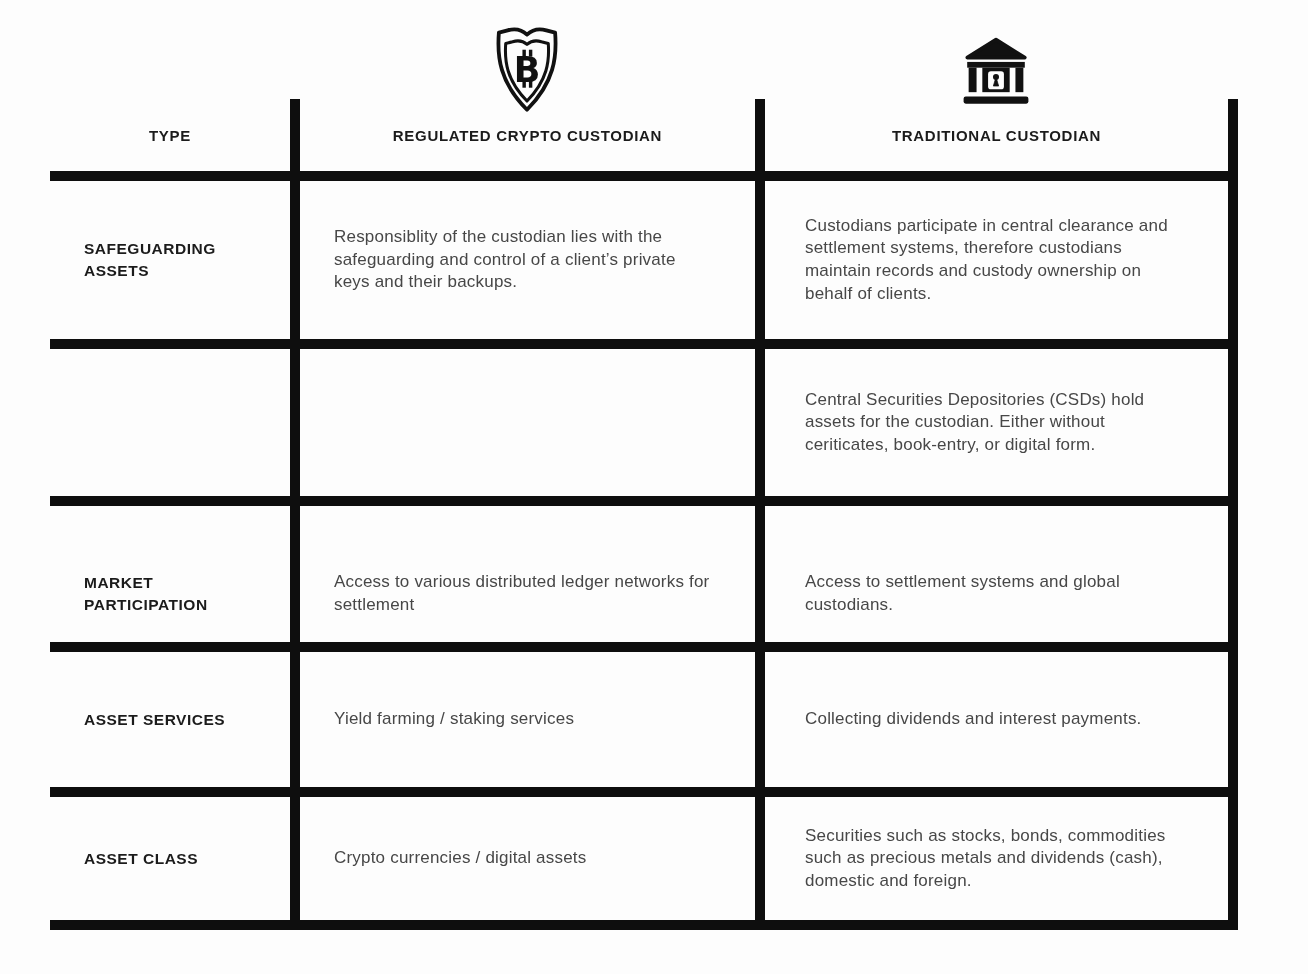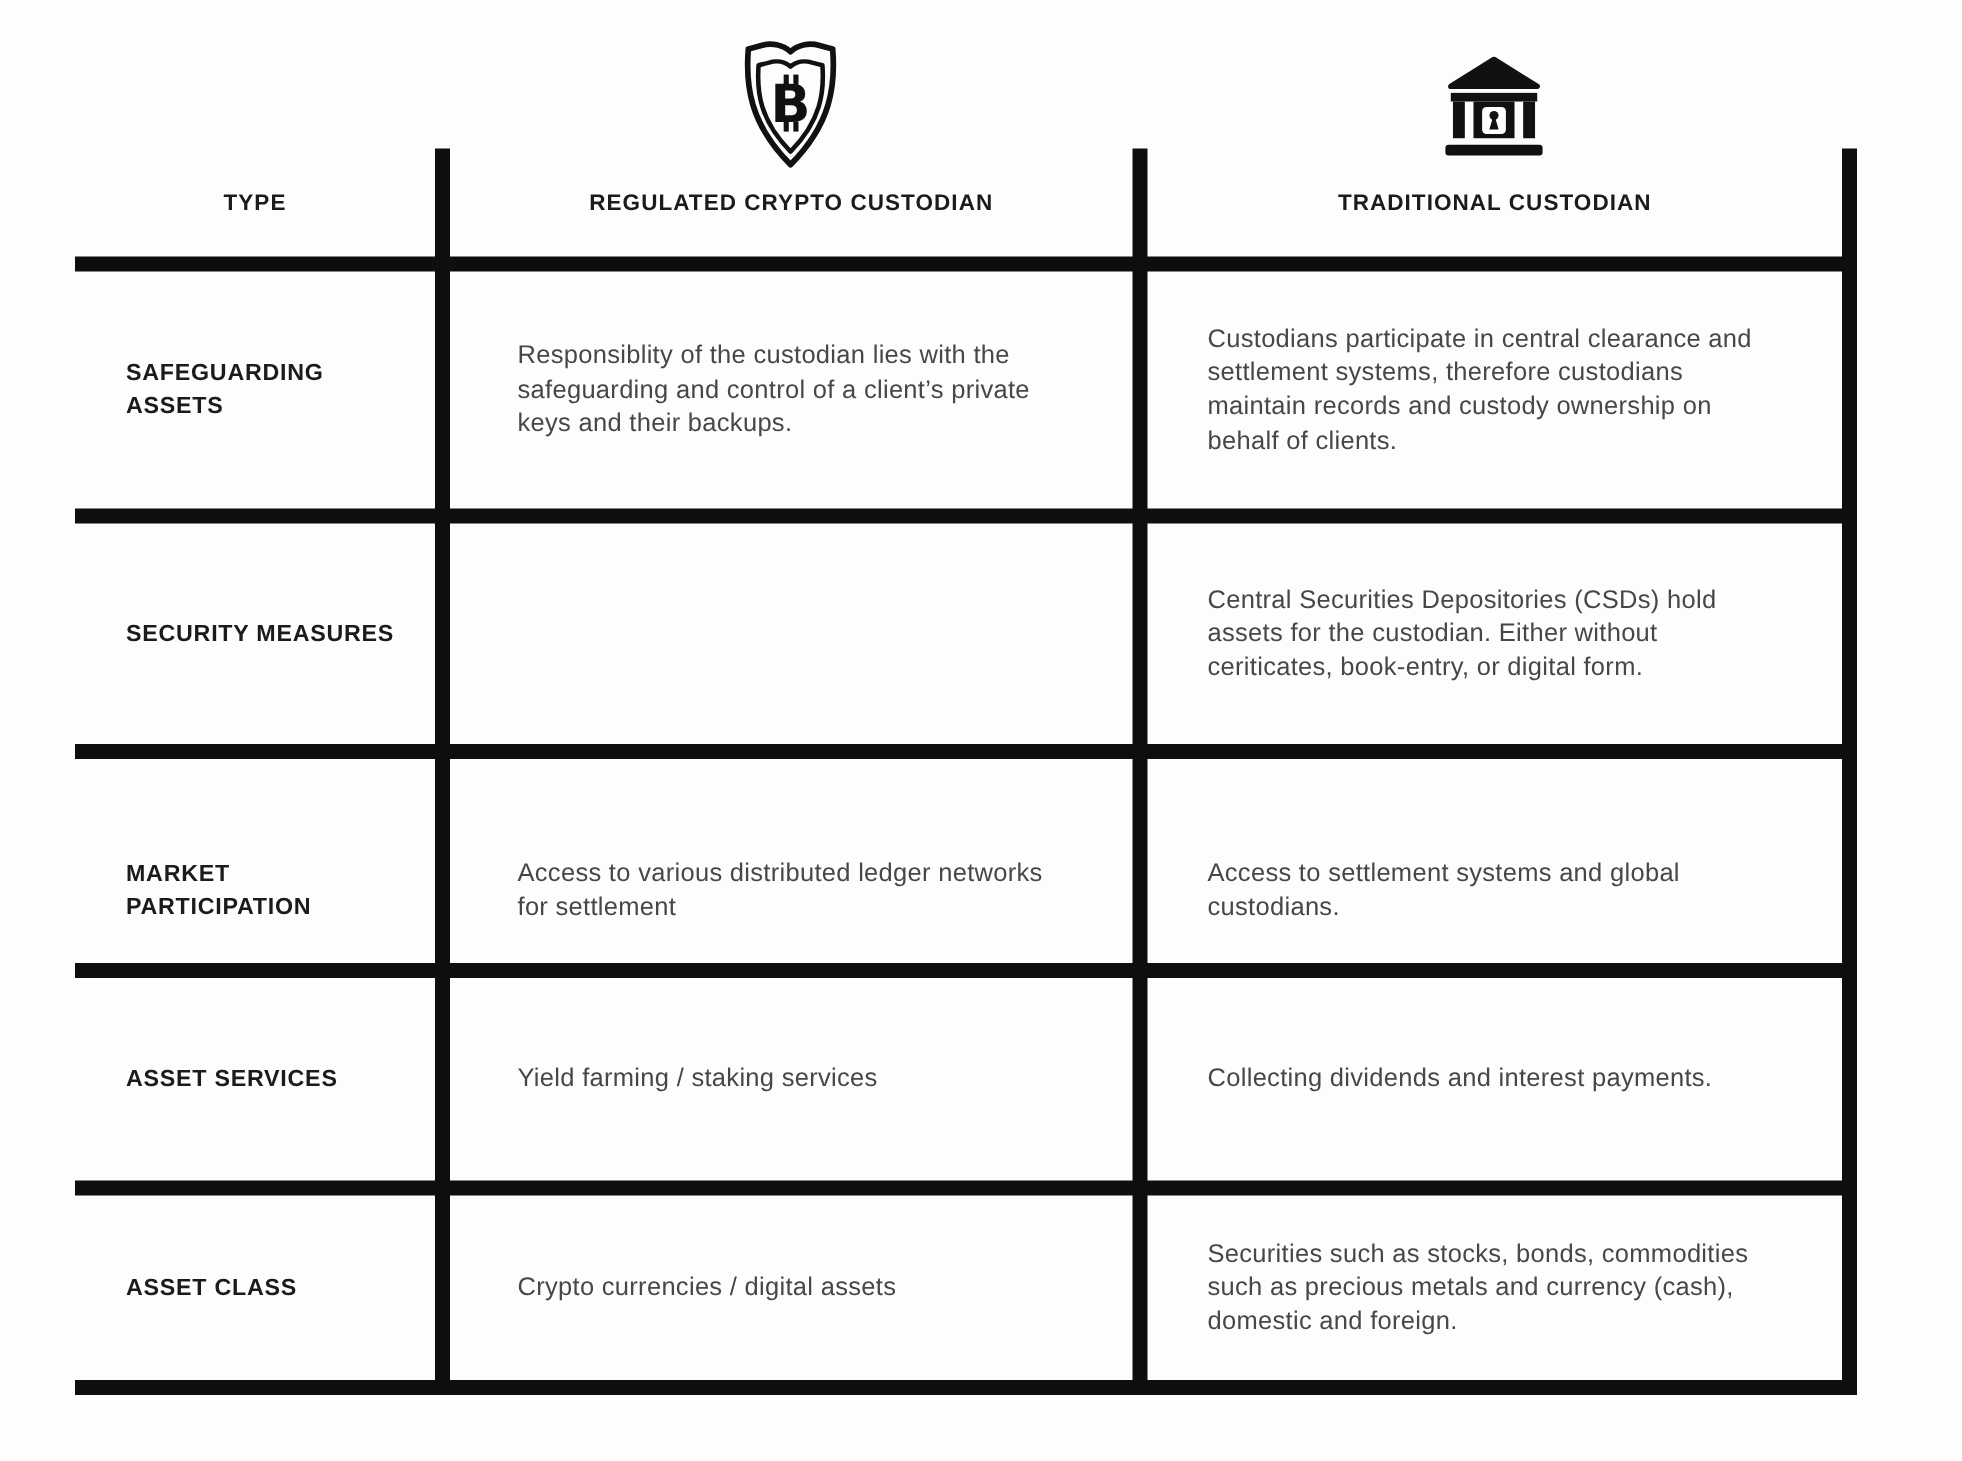--- a/index.html
+++ b/index.html
@@ -43,21 +43,21 @@
     padding: 0 18px 0 34px;
     font-weight: 700; font-size: 15.5px; letter-spacing: 0.5px;
     line-height: 1.4; color: #1b1b1b; text-transform: uppercase;
   }
   .bcell {
     display: flex; align-items: center;
     font-size: 17px; color: #474747;
     line-height: 1.33; letter-spacing: 0.2px;
     white-space: pre-line;
   }
-  .c2 { grid-column: 3; padding: 0 45px 0 45px; }
+  .c2 { grid-column: 3; padding: 0 45px 0 34px; }
   .c3 { grid-column: 5; padding: 0 40px 0 40px; }
   .r1 { grid-row: 3; } .r2 { grid-row: 5; } .r3 { grid-row: 7; margin-top: 39px; }
   .r4 { grid-row: 9; } .r5 { grid-row: 11; }
 </style>
 </head>
 <body>
 
 <div class="canvas">
 
   <svg class="icon-abs" id="shield-icon" width="76" height="92" viewBox="0 0 100 118" aria-hidden="true">
@@ -95,29 +95,28 @@
     <div class="hbar h6"></div>
 
     <div class="hcell hc1">TYPE</div>
     <div class="hcell hc2">REGULATED CRYPTO CUSTODIAN</div>
     <div class="hcell hc3">TRADITIONAL CUSTODIAN</div>
 
     <div class="tcell r1">SAFEGUARDING ASSETS</div>
     <div class="bcell c2 r1">Responsiblity of the custodian lies with the safeguarding and control of a client’s private keys and their backups.</div>
     <div class="bcell c3 r1">Custodians participate in central clearance and settlement systems, therefore custodians maintain records and custody ownership on behalf of clients.</div>
 
-    <div class="tcell r2">SECURITY MEASURES</div>
     <div class="bcell c3 r2">Central Securities Depositories (CSDs) hold assets for the custodian. Either without ceriticates, book-entry, or digital form.</div>
 
     <div class="tcell r3">MARKET PARTICIPATION</div>
     <div class="bcell c2 r3">Access to various distributed ledger networks for settlement</div>
     <div class="bcell c3 r3">Access to settlement systems and global custodians.</div>
 
     <div class="tcell r4">ASSET SERVICES</div>
     <div class="bcell c2 r4">Yield farming / staking services</div>
     <div class="bcell c3 r4">Collecting dividends and interest payments.</div>
 
     <div class="tcell r5">ASSET CLASS</div>
     <div class="bcell c2 r5">Crypto currencies / digital assets</div>
-    <div class="bcell c3 r5">Securities such as stocks, bonds, commodities such as precious metals and currency (cash), domestic and foreign.</div>
+    <div class="bcell c3 r5">Securities such as stocks, bonds, commodities such as precious metals and dividends (cash), domestic and foreign.</div>
 
   </div>
 </div>
 
 </body></html>

